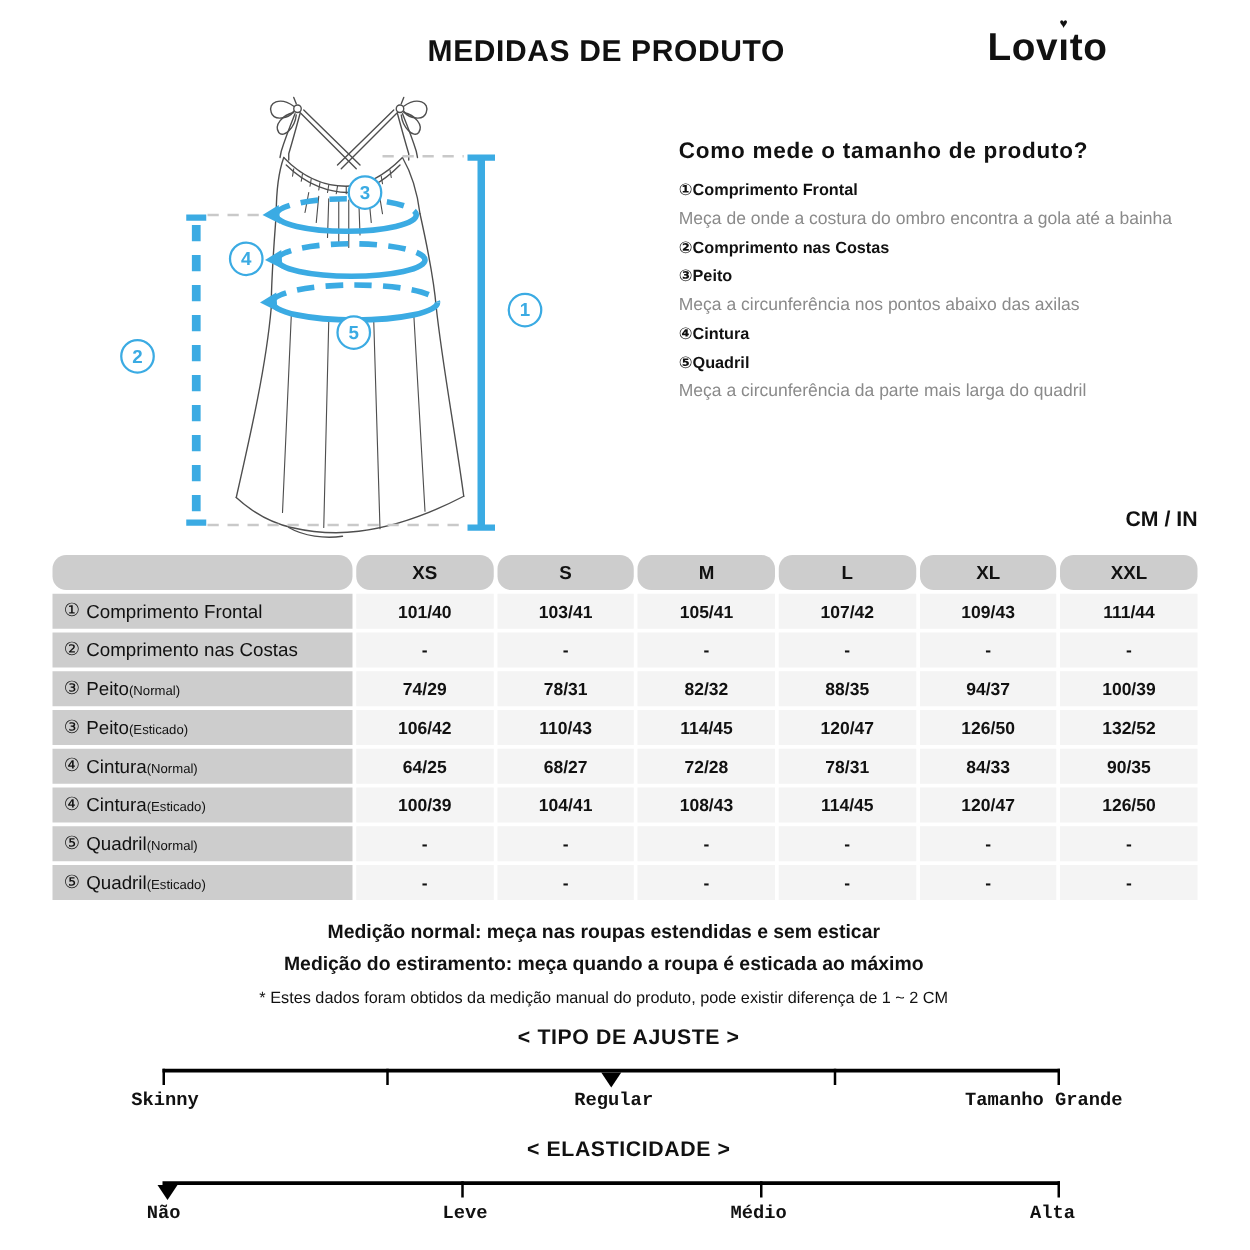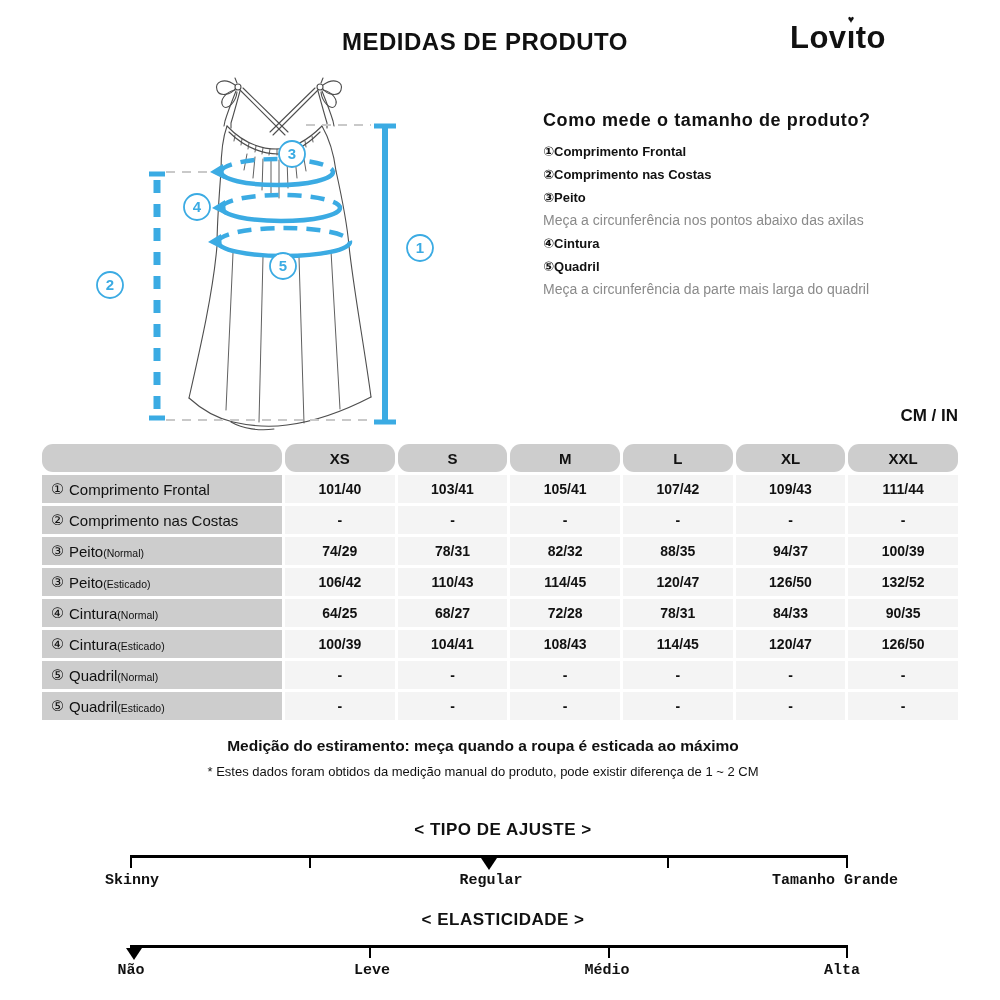--- a/index.html
+++ b/index.html
@@ -103,20 +103,21 @@
     <circle cx="197" cy="207" r="13" fill="#fff" stroke="#3BABE3" stroke-width="1.8"></circle>
     <text x="197" y="212" fill="#3BABE3">4</text>
     <circle cx="283" cy="266" r="13" fill="#fff" stroke="#3BABE3" stroke-width="1.8"></circle>
     <text x="283" y="271" fill="#3BABE3">5</text>
   </g>
 </svg>
 
 <div class="abs guide">
   <h2>Como mede o tamanho de produto?</h2>
   <div class="g-label"><span>①</span><span>Comprimento Frontal</span></div>
+  <div class="g-desc">Meça de onde a costura do ombro encontra a gola até a bainha</div>
   <div class="g-label"><span>②</span><span>Comprimento nas Costas</span></div>
   <div class="g-label"><span>③</span><span>Peito</span></div>
   <div class="g-desc">Meça a circunferência nos pontos abaixo das axilas</div>
   <div class="g-label"><span>④</span><span>Cintura</span></div>
   <div class="g-label"><span>⑤</span><span>Quadril</span></div>
   <div class="g-desc">Meça a circunferência da parte mais larga do quadril</div>
 </div>
 
 <div class="abs units">CM / IN</div>
 
@@ -210,20 +211,21 @@
     </div>
     <div class="cell val">-</div>
     <div class="cell val">-</div>
     <div class="cell val">-</div>
     <div class="cell val">-</div>
     <div class="cell val">-</div>
     <div class="cell val">-</div>
   </div>
 
 <div class="abs notes">
+  <div class="n1">Medição normal: meça nas roupas estendidas e sem esticar</div>
   <div class="n1">Medição do estiramento: meça quando a roupa é esticada ao máximo</div>
   <div class="disc">* Estes dados foram obtidos da medição manual do produto, pode existir diferença de 1 ~ 2 CM</div>
 </div>
 
 <div class="abs scale-title" style="top:820px">&lt; TIPO DE AJUSTE &gt;</div>
 <div class="abs scale" style="top:855px">
   <div class="tick" style="left:0"></div>
   <div class="tick" style="left:179px"></div>
   <div class="tick" style="left:537px"></div>
   <div class="tick" style="left:716px"></div>

